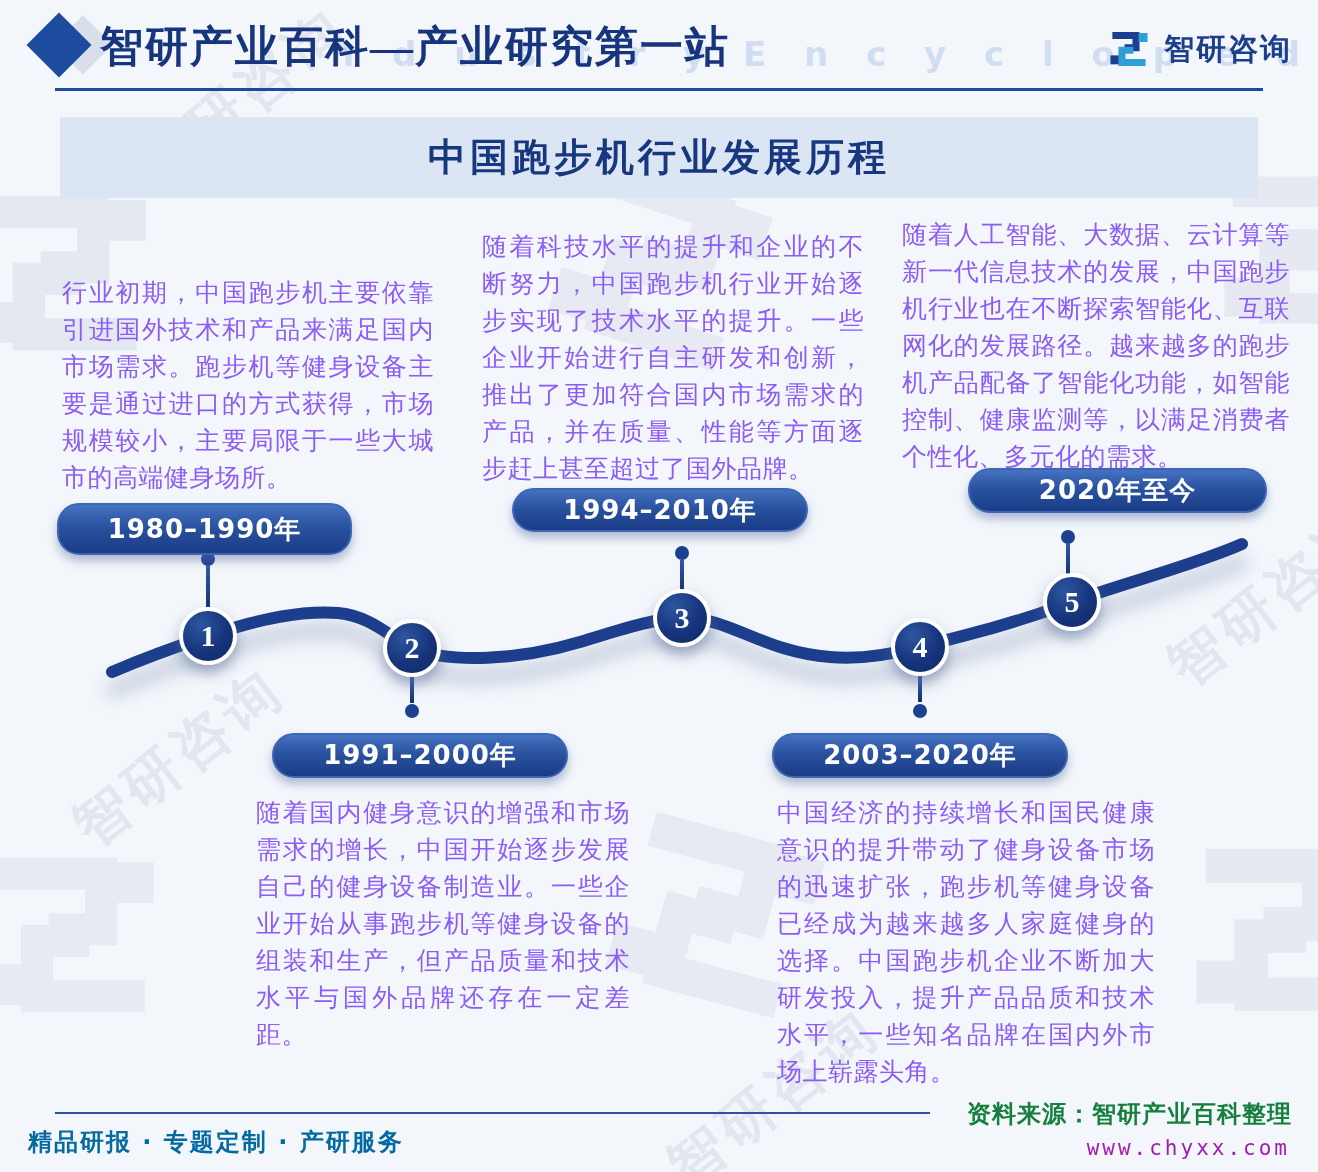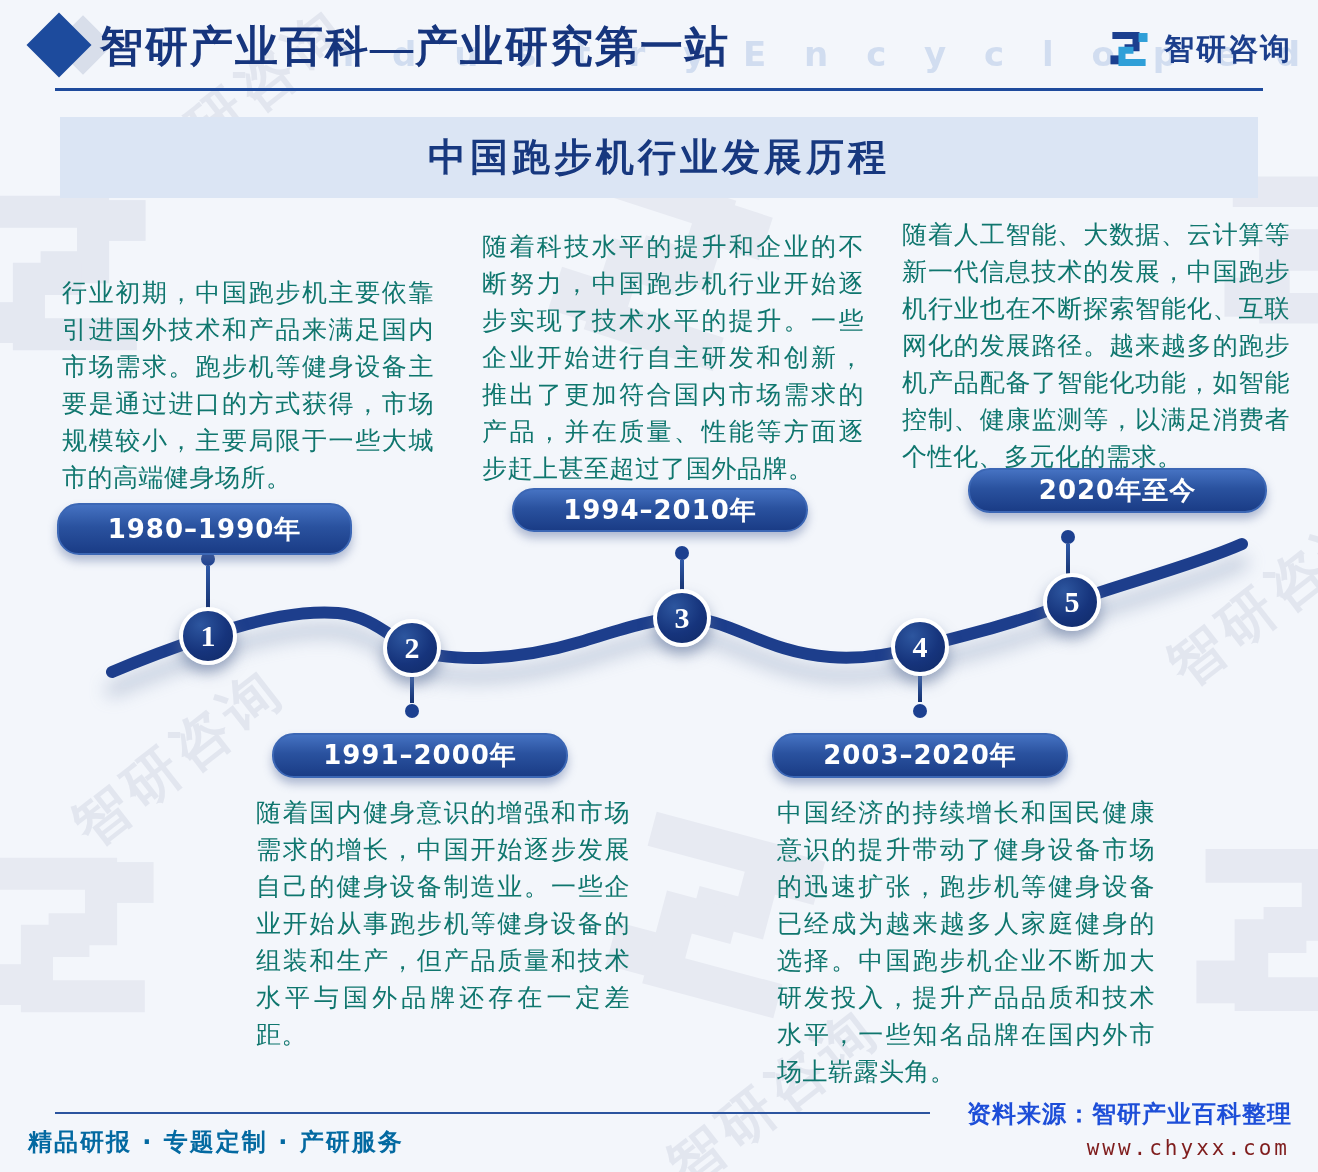--- a/index.html
+++ b/index.html
@@ -52,21 +52,21 @@
     display:flex; align-items:center; justify-content:center;
   }
   .banner-title {
     font-family:"Liberation Serif","DejaVu Serif",serif;
     font-size:38px; font-weight:700; color:#17387f; letter-spacing:4px;
   }
   
   .desc {
     position:absolute; z-index:2;
     font-size:25px; line-height:37px; letter-spacing:0.5px;
-    text-align:justify; color:#0f766e;
+    text-align:justify; color:#8b5cf6;
   }
   .desc-1 { left:62px;  top:274px; width:372px; }
   .desc-3 { left:482px; top:228px; width:382px; }
   .desc-5 { left:902px; top:216px; width:388px; }
   .desc-2 { left:256px; top:794px; width:374px; }
   .desc-4 { left:762px; top:794px; width:378px;margin-left:15px; }
   
   .pill {
     position:absolute; z-index:4; height:45px; width:296px;
     border-radius:22px;
@@ -109,26 +109,26 @@
   .node-5 { left:1043px; top:573px; }
   
   .footer-rule { position:absolute; left:55px; top:1112px; width:875px; height:2px;
     background:#2b549f; z-index:2; }
   .footer-services {
     position:absolute; left:28px; top:1126px; z-index:2;
     font-size:24px; font-weight:700; color:#0369a1; letter-spacing:2px;
   }
   .footer-source {
     position:absolute; right:26px; top:1098px; z-index:2;
-    font-size:24px; font-weight:700; color:#1d4ed8; letter-spacing:1px;
+    font-size:24px; font-weight:700; color:#15803d; letter-spacing:1px;
   }
   .footer-site {
     position:absolute; right:28px; top:1136px; z-index:2;
     font-family:"DejaVu Sans Mono","Liberation Mono",monospace;
-    font-size:21px; color:#7f1d1d; letter-spacing:3px;
+    font-size:21px; color:#a21caf; letter-spacing:3px;
   }
 </style>
 </head>
 <body>
 
 <svg width="0" height="0" style="position:absolute" aria-hidden="true">
   <defs>
     <symbol id="zy-mark" viewBox="0 0 72 72">
       <path style="stroke:var(--c1,#1b3f8f)" fill="none" stroke-width="11" d="M10 15 H47 V34 H29"></path>
       <rect style="fill:var(--c1,#1b3f8f)" x="7" y="46" width="14" height="14"></rect>

